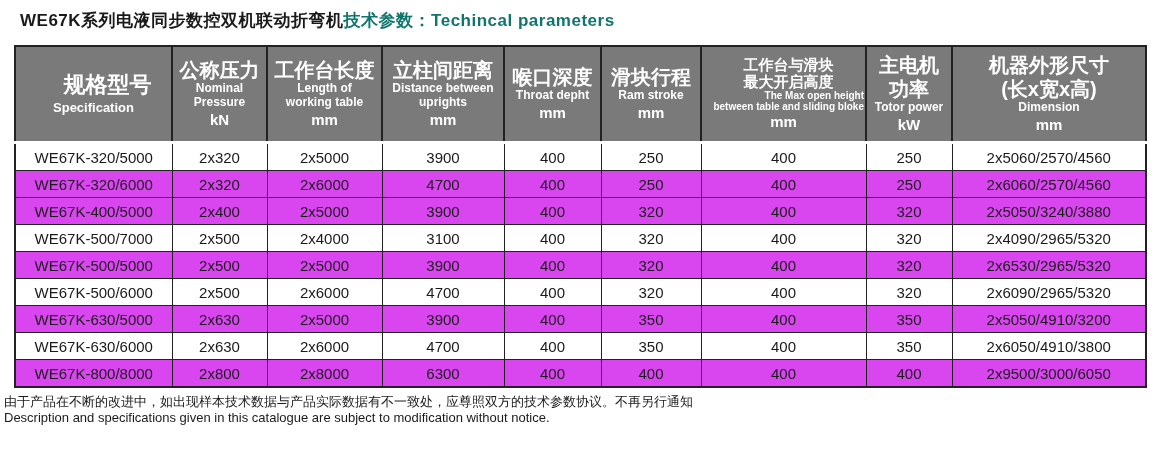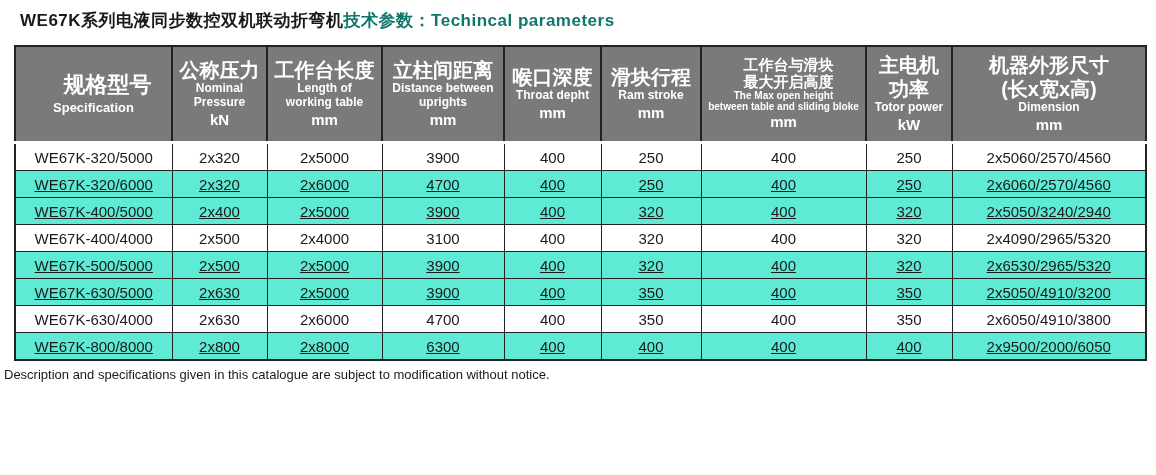--- a/index.html
+++ b/index.html
@@ -27,28 +27,28 @@
     border-bottom:3px solid #ffffff;
     height:90px;vertical-align:middle;
     padding:2px 1px;text-align:center;
   }
   .h-cn{font-size:20px;font-weight:bold;line-height:1.2;}
   .h-en{font-size:12px;font-weight:bold;line-height:1.15;}
   .h-unit{font-size:15px;font-weight:bold;line-height:1.35;}
   th.first .h-cn{font-size:22px;margin-bottom:2px;margin-left:28px;}
   th.first .h-en{font-size:13px;}
   th.dense .h-cn{font-size:15px;line-height:1.15;padding-left:10px;}
-  th.dense .h-en{font-size:10px;line-height:1.1;}
+  th.dense .h-en{font-size:10px;line-height:1.1;text-align:right;}
   td{
     border:1px solid #222222;
     height:26px;text-align:center;vertical-align:middle;
     font-size:15px;color:#1a1a1a;background:#ffffff;
     padding:0 2px;white-space:nowrap;overflow:hidden;
   }
-  tr.alt td{background:#5eead4;text-decoration:underline;}
+  tr.alt td{background:#d946ef;}
   .footer{
     margin:6px 0 0 4px;
     font-size:13px;line-height:1.23;
   }
 </style>
 </head>
 <body>
 
 <div class="title">
   <span>WE67K系列电液同步数控双机联动折弯机</span><span class="red">技术参数：Techincal parameters</span>
@@ -146,75 +146,87 @@
       </tr>
       <tr class="alt">
         <td>WE67K-400/5000</td>
         <td>2x400</td>
         <td>2x5000</td>
         <td>3900</td>
         <td>400</td>
         <td>320</td>
         <td>400</td>
         <td>320</td>
-        <td>2x5050/3240/2940</td>
-      </tr>
-      <tr>
-        <td>WE67K-400/4000</td>
+        <td>2x5050/3240/3880</td>
+      </tr>
+      <tr>
+        <td>WE67K-500/7000</td>
         <td>2x500</td>
         <td>2x4000</td>
         <td>3100</td>
         <td>400</td>
         <td>320</td>
         <td>400</td>
         <td>320</td>
         <td>2x4090/2965/5320</td>
       </tr>
       <tr class="alt">
         <td>WE67K-500/5000</td>
         <td>2x500</td>
         <td>2x5000</td>
         <td>3900</td>
         <td>400</td>
         <td>320</td>
         <td>400</td>
         <td>320</td>
         <td>2x6530/2965/5320</td>
       </tr>
+      <tr>
+        <td>WE67K-500/6000</td>
+        <td>2x500</td>
+        <td>2x6000</td>
+        <td>4700</td>
+        <td>400</td>
+        <td>320</td>
+        <td>400</td>
+        <td>320</td>
+        <td>2x6090/2965/5320</td>
+      </tr>
       <tr class="alt">
         <td>WE67K-630/5000</td>
         <td>2x630</td>
         <td>2x5000</td>
         <td>3900</td>
         <td>400</td>
         <td>350</td>
         <td>400</td>
         <td>350</td>
         <td>2x5050/4910/3200</td>
       </tr>
       <tr>
-        <td>WE67K-630/4000</td>
+        <td>WE67K-630/6000</td>
         <td>2x630</td>
         <td>2x6000</td>
         <td>4700</td>
         <td>400</td>
         <td>350</td>
         <td>400</td>
         <td>350</td>
         <td>2x6050/4910/3800</td>
       </tr>
       <tr class="alt">
         <td>WE67K-800/8000</td>
         <td>2x800</td>
         <td>2x8000</td>
         <td>6300</td>
         <td>400</td>
         <td>400</td>
         <td>400</td>
         <td>400</td>
-        <td>2x9500/2000/6050</td>
+        <td>2x9500/3000/6050</td>
       </tr>
     </tbody>
 </table>
 
 <div class="footer">
+  <div>由于产品在不断的改进中，如出现样本技术数据与产品实际数据有不一致处，应尊照双方的技术参数协议。不再另行通知</div>
   <div>Description and specifications given in this catalogue are subject to modification without notice.</div>
 </div>
 
 </body></html>

